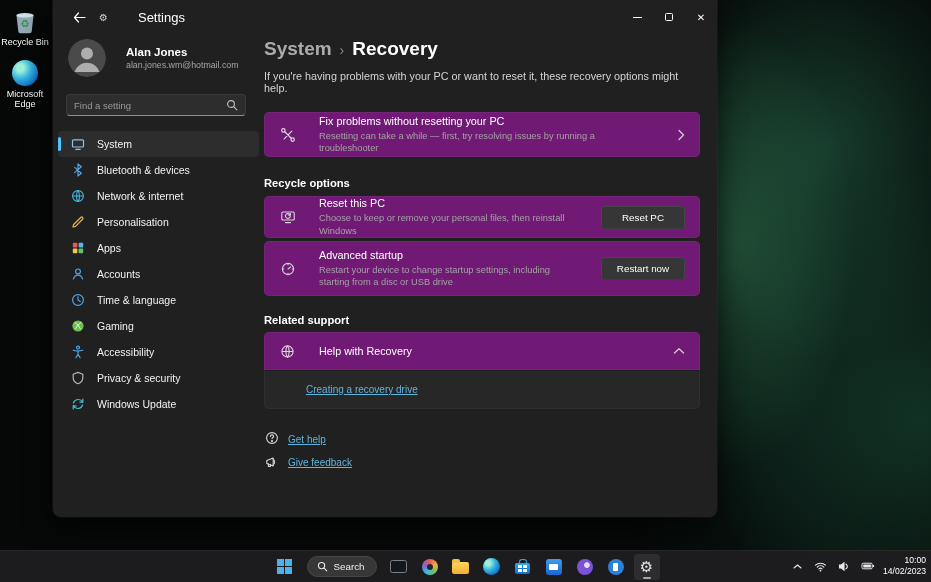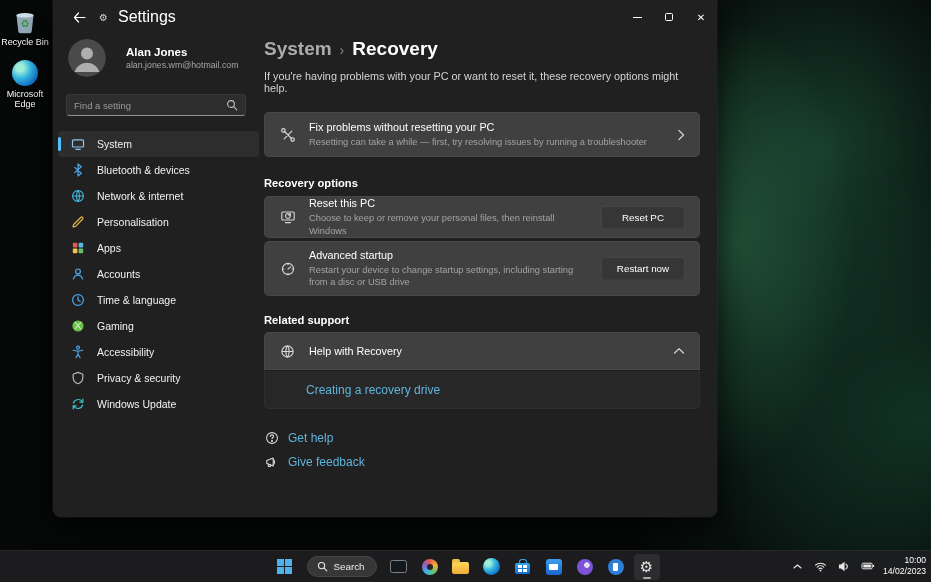--- a/index.html
+++ b/index.html
@@ -22,21 +22,21 @@
   .edge-ball { width:26px; height:26px; border-radius:50%;
     background:radial-gradient(circle at 32% 30%, #9ff0d8 0 14%, #35b6e0 42%, #0f6fc8 76%, #0a59a8 100%); }
 
   
   .win { position:absolute; left:53px; top:0; width:664px; height:517px; background:#202020;
     border-radius:0 0 8px 8px; box-shadow:0 10px 28px rgba(0,0,0,.65), 0 0 0 1px rgba(255,255,255,.06); color:#fff; }
   .titlebar { height:34px; display:flex; align-items:center; justify-content:space-between; }
   .tb-left { display:flex; align-items:center; gap:10px; padding-left:16px; }
   .tb-back { width:20px; height:20px; display:flex; align-items:center; justify-content:center; cursor:pointer; }
   .tb-gear { font-size:10px; color:#cfcfcf; }
-  .tb-title { font-size:16px; color:#fff; }
+  .tb-title { font-size:13px; color:#fff;margin-left:20px; }
   .tb-ctrls { display:flex; height:34px; }
   .tb-btn { width:32px; height:34px; display:flex; align-items:center; justify-content:center; cursor:pointer; color:#fff; }
   .glyph-min { width:9px; height:1px; background:#fff; display:block; }
   .glyph-max { width:8px; height:8px; border:1px solid #fff; border-radius:1.5px; display:block; }
   .glyph-close { font-size:10px; }
 
   .win-body { display:flex; height:483px; }
 
   
   .sidebar { width:211px; flex:none; }
@@ -58,42 +58,42 @@
   .nav-ic { width:15px; height:15px; display:flex; align-items:center; justify-content:center; flex:none; }
 
   
   .main { position:relative; flex:1; padding:4px 17px 0 0; }
   .crumbs { display:flex; align-items:center; gap:8px; }
   .crumb-parent { font-size:19px; font-weight:600; color:#ababab; cursor:pointer; }
   .crumb-sep { font-size:14px; color:#8a8a8a; padding-top:2px; }
   .crumb-cur { font-size:19px; font-weight:600; color:#fff; }
   .intro { margin-top:10px; font-size:10.8px; color:#d4d4d4; }
 
-  .card { background:#404040; border:1px solid rgba(255,255,255,.045); border-radius:5px;
-    display:flex; align-items:center; padding:0 14px; gap:13px; }
+  .card { background:#701a75; border:1px solid rgba(255,255,255,.045); border-radius:5px;
+    display:flex; align-items:center; padding:0 14px; gap:23px; }
   .card-fix { margin-top:18px; height:45px; cursor:pointer; }
   .card-ic { width:17px; display:flex; justify-content:center; flex:none; }
   .card-text { flex:1; min-width:0; }
   .card-title { font-size:10.8px; color:#fff; }
   .card-sub { font-size:9.3px; color:#a3a3a3; margin-top:3px; line-height:1.3; }
   .chev-right, .chev-up { margin-left:auto; color:#cfcfcf; display:flex; }
 
   .sec-head { margin:20px 0 7px; font-size:11.2px; font-weight:bold; color:#fff; }
   .card-reset { height:42px; }
   .card-adv { height:55px; margin-top:3px; }
   .card-adv .card-sub { max-width:300px; }
   .btn { margin-left:auto; min-width:84px; height:23px; background:#363636; border:1px solid #454545;
     border-bottom-color:#3c3c3c; border-radius:4px; color:#fff; font-size:9.8px; font-family:inherit;
     cursor:pointer; flex:none; }
 
   .sec-head2 { margin-top:18px; margin-bottom:6px; }
   .help-head { height:38px; border-radius:5px 5px 0 0; cursor:pointer; }
   .help-body { background:#272727; border:1px solid rgba(255,255,255,.04); border-top:1px solid #1e1e1e;
     border-radius:0 0 5px 5px; height:39px; display:flex; align-items:center; padding-left:41px; }
-  .link { color:#5fb4dc; font-size:12px; cursor:pointer; }
+  .link { color:#5fb4dc; font-size:10px; cursor:pointer;text-decoration:underline; }
   .footer-link { display:flex; align-items:center; gap:9px; margin-left:1px; }
   .fl-gethelp { margin-top:22px;align-items:flex-end; } .fl-feedback { margin-top:10px; }
 
   
   .taskbar { position:absolute; left:0; bottom:0; width:931px; height:32px;
     background:rgba(29,29,31,.96); border-top:1px solid rgba(255,255,255,.05);
     display:flex; align-items:center; }
   .tb-center { position:absolute; left:50%; transform:translateX(-50%); display:flex; align-items:center; gap:5px; }
   .tb-app { width:26px; height:26px; border-radius:4px; display:flex; align-items:center; justify-content:center;
     cursor:pointer; position:relative; }
@@ -335,21 +335,21 @@
             <div class="card-title">Fix problems without resetting your PC</div>
             <div class="card-sub">Resetting can take a while — first, try resolving issues by running a troubleshooter</div>
           </span>
           <span class="chev-right">
             <svg width="8" height="12" viewBox="0 0 8 12" fill="none" stroke="#cfcfcf" stroke-width="1.3" stroke-linecap="round" stroke-linejoin="round">
               <path d="M2 1.5L6.5 6 2 10.5"></path>
               </svg>
             </span>
         </div>
 
-        <div class="sec-head">Recovery options</div>
+        <div class="sec-head">Recycle options</div>
 
         <div class="card card-reset">
           <span class="card-ic">
             <svg width="16" height="16" viewBox="0 0 16 16" fill="none" stroke="#d8d8d8" stroke-width="1.1" stroke-linecap="round" stroke-linejoin="round">
               <rect x="1.8" y="3" width="12.4" height="8" rx="1"></rect>
                 <path d="M5.5 13.6h5"></path>
               <path d="M10.3 7a2.4 2.4 0 1 1-.7-1.7M10.4 4.4v1.7H8.7"></path>
               </svg>
             </span>
           <span class="card-text">

